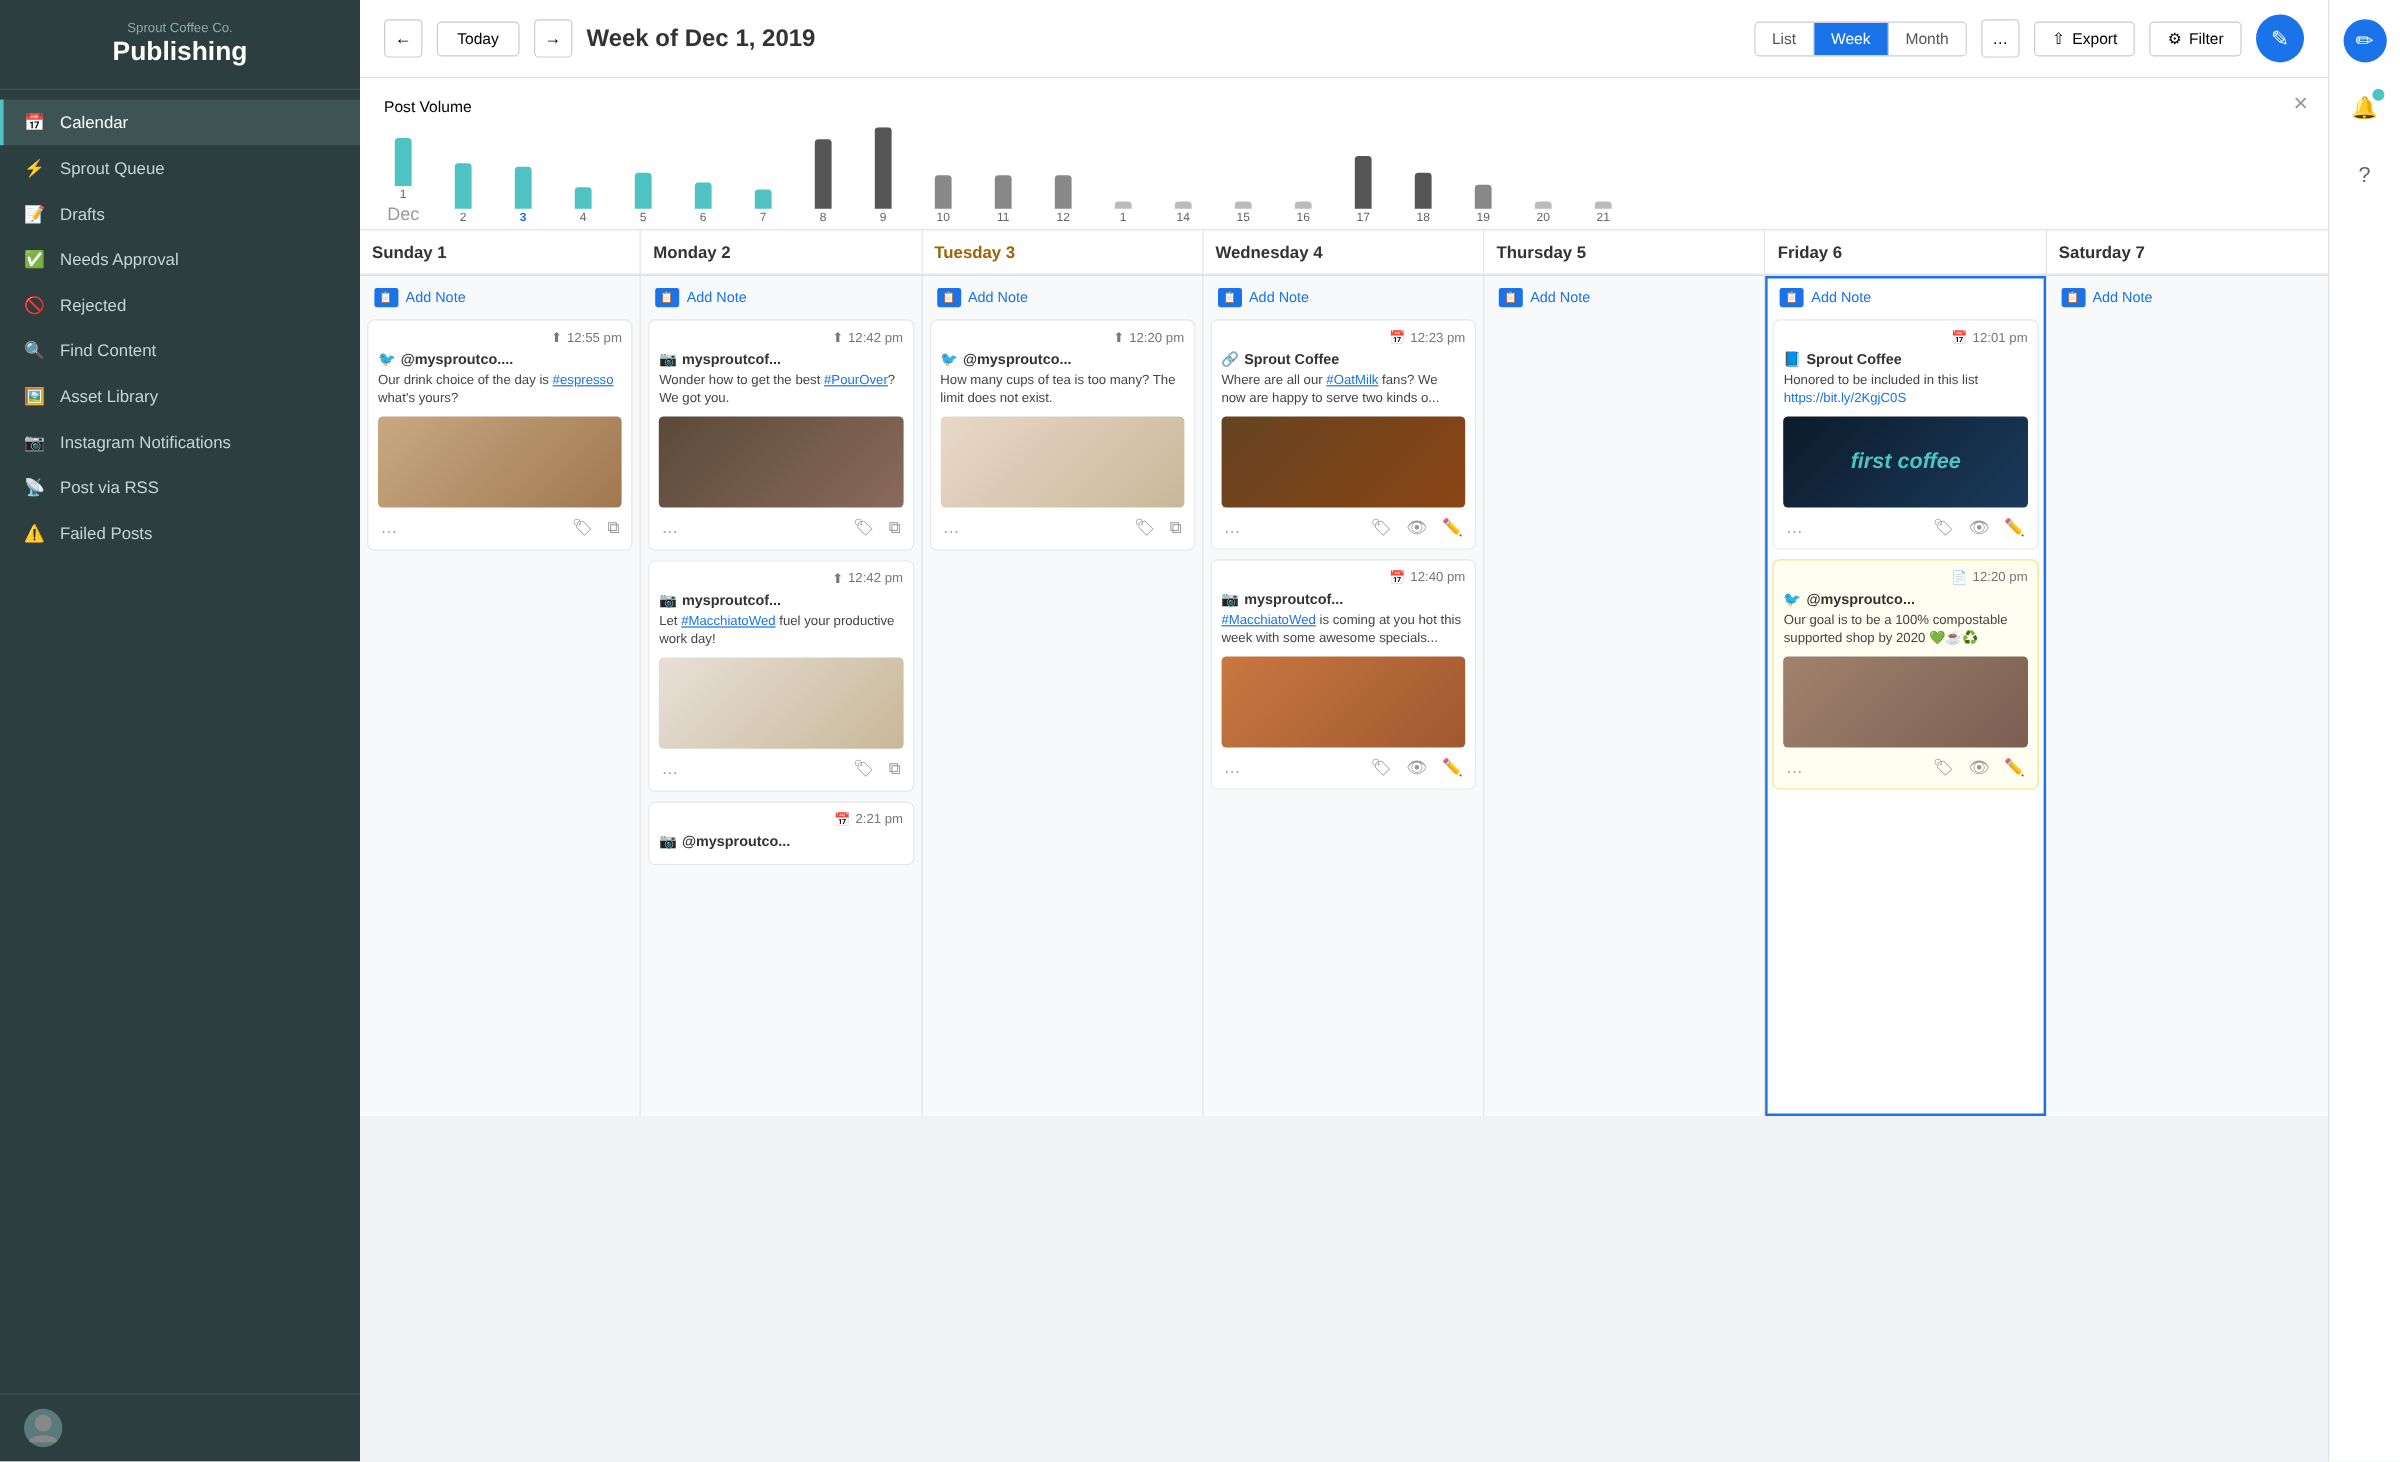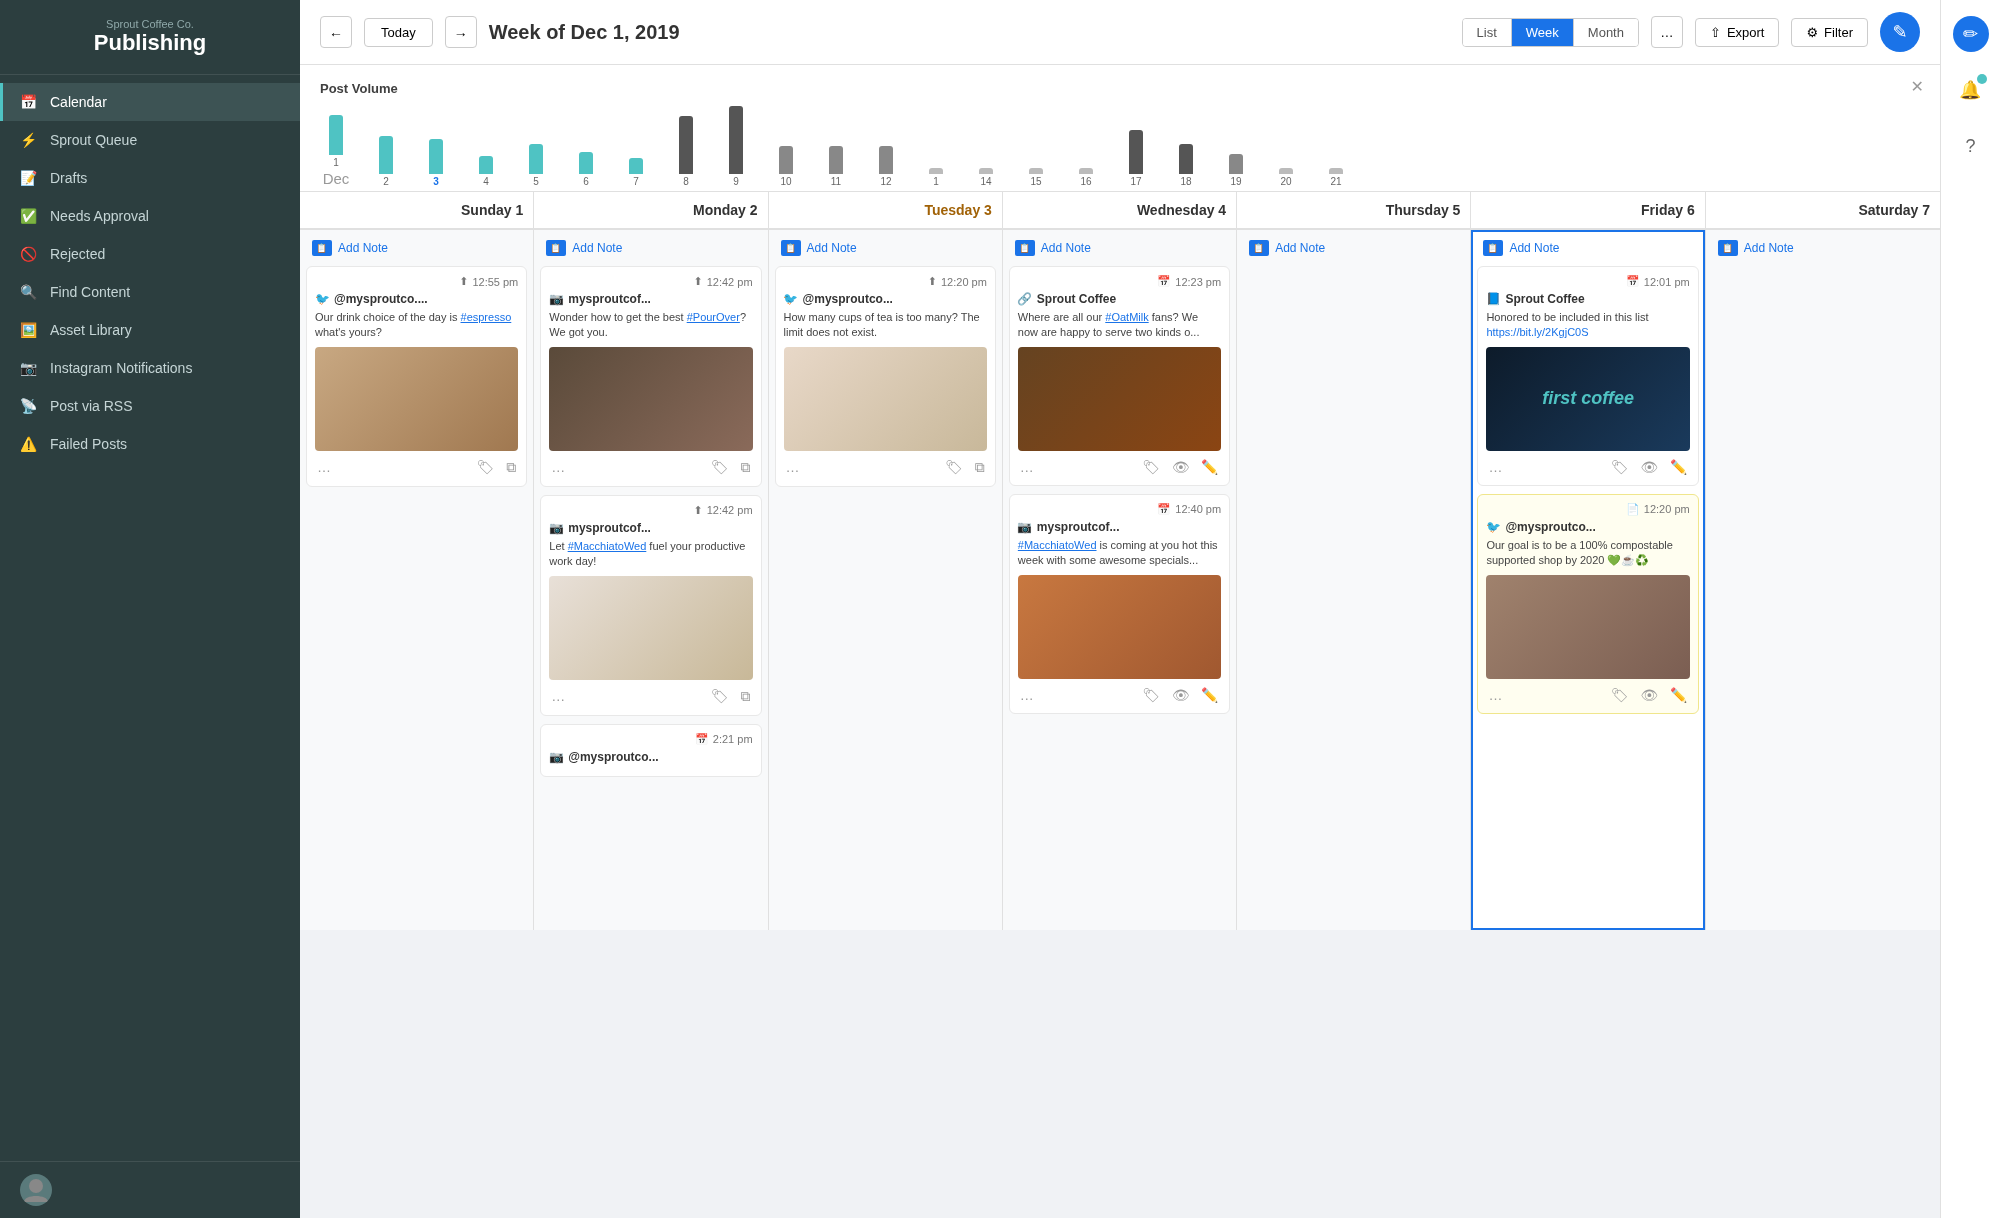--- a/index.html
+++ b/index.html
@@ -36,57 +36,57 @@
     .more-btn { width: 32px; height: 32px; border: 1px solid #ccc; border-radius: 4px; background: #fff; cursor: pointer; display: flex; align-items: center; justify-content: center; }
     .export-btn { padding: 6px 14px; border: 1px solid #ccc; border-radius: 4px; background: #fff; cursor: pointer; display: flex; align-items: center; gap: 6px; font-size: 13px; }
     .filter-btn { padding: 6px 14px; border: 1px solid #ccc; border-radius: 4px; background: #fff; cursor: pointer; display: flex; align-items: center; gap: 6px; font-size: 13px; }
     .compose-btn { width: 40px; height: 40px; border-radius: 50%; background: #1a73e8; color: #fff; border: none; cursor: pointer; display: flex; align-items: center; justify-content: center; font-size: 18px; }
 
     
     .calendar-area { flex: 1; overflow-y: auto; overflow-x: hidden; background: #f0f2f5; }
     
     
     .post-volume { background: #fff; margin: 0; padding: 16px 20px 0; position: relative; border-bottom: 1px solid #e0e0e0; }
-    .post-volume-title { font-size: 13px; font-weight: 700; color: #404040; margin-bottom: 10px; }
+    .post-volume-title { font-size: 13px; font-weight: 400; color: #000000; margin-bottom: 10px; }
     .close-btn { position: absolute; top: 12px; right: 16px; background: none; border: none; cursor: pointer; font-size: 16px; color: #999; }
     .chart-container { display: flex; align-items: flex-end; gap: 0; overflow-x: auto; }
     .chart-bars { display: flex; gap: 18px; align-items: flex-end; padding-bottom: 4px; min-width: 100%; }
     .chart-bar-group { display: flex; flex-direction: column; align-items: center; gap: 2px; min-width: 32px; }
     .bar { width: 14px; border-radius: 3px 3px 0 0; }
     .bar.teal { background: #4fc3c3; }
     .bar.dark { background: #555; }
     .bar.medium { background: #888; }
     .bar.light { background: #bbb; }
     .bar-label { font-size: 10px; color: #666; }
     .bar-month { font-size: 15px; color: #999; }
 
     
     .calendar-grid { display: grid; grid-template-columns: repeat(7, 1fr); background: #fff; }
-    .day-header { padding: 10px; text-align: right; font-weight: 600; font-size: 14px; color: #333; border-bottom: 1px solid #e0e0e0; border-right: 1px solid #e0e0e0; background: #fff; }
+    .day-header { padding: 10px; text-align: left; font-weight: 600; font-size: 14px; color: #333; border-bottom: 1px solid #e0e0e0; border-right: 1px solid #e0e0e0; background: #fff; }
     .day-header.today { color: #a16207; }
     .day-header:last-child { border-right: none; }
 
     
     .days-row { display: grid; grid-template-columns: repeat(7, 1fr); flex: 1; border-top: 1px solid #e0e0e0; }
     .day-col { border-right: 1px solid #e0e0e0; background: #f8f9fa; padding: 6px; min-height: 700px; }
     .day-col:last-child { border-right: none; }
     .day-col.friday { background: #fff; box-shadow: 0 0 0 2px #1a73e8 inset; }
 
     .add-note-btn { display: flex; align-items: center; gap: 6px; color: #1a73e8; background: none; border: none; cursor: pointer; font-size: 12px; padding: 4px 6px; margin-bottom: 6px; width: 100%; }
     .add-note-icon { width: 20px; height: 16px; background: #1a73e8; border-radius: 2px; display: flex; align-items: center; justify-content: center; }
 
     
     .post-card { background: #fff; border-radius: 6px; margin-bottom: 8px; padding: 8px; border: 1px solid #e8e8e8; font-size: 11px; }
     .post-card.highlighted { background: #fffef0; border: 1px solid #f0e68c; }
     .card-time { display: flex; align-items: center; gap: 4px; color: #777; font-size: 11px; margin-bottom: 4px; justify-content: flex-end; }
     .card-account { display: flex; align-items: center; gap: 4px; font-weight: 600; font-size: 12px; margin-bottom: 4px; color: #333; }
     .card-text { color: #444; font-size: 11px; line-height: 1.4; margin-bottom: 6px; }
     .card-text .hashtag { color: #1a73e8; text-decoration: underline; }
     .card-text .link { color: #1a73e8; }
-    .card-img-placeholder { width: 100%; height: 104px; border-radius: 4px; background: #d4c4a8; margin-bottom: 6px; }
+    .card-img-placeholder { width: 100%; height: 76px; border-radius: 4px; background: #d4c4a8; margin-bottom: 6px; }
     .card-img-placeholder.coffee1 { background: linear-gradient(135deg, #c8a882, #a07850); }
     .card-img-placeholder.coffee2 { background: linear-gradient(135deg, #5a4a3a, #8a6a5a); }
     .card-img-placeholder.coffee3 { background: linear-gradient(135deg, #e8e0d8, #c8b898); }
     .card-img-placeholder.coffee4 { background: linear-gradient(135deg, #654321, #8B4513); }
     .card-img-placeholder.cafe1 { background: linear-gradient(135deg, #1a1a2e, #16213e); }
     .card-img-placeholder.coffee5 { background: linear-gradient(135deg, #d4a96a, #c8874a); }
     .card-img-placeholder.coffee6 { background: linear-gradient(135deg, #3d2b1f, #6b4423); }
     .card-actions { display: flex; align-items: center; gap: 8px; }
     .card-action-btn { background: none; border: none; cursor: pointer; color: #999; font-size: 14px; padding: 2px; }
     .spacer { flex: 1; }

